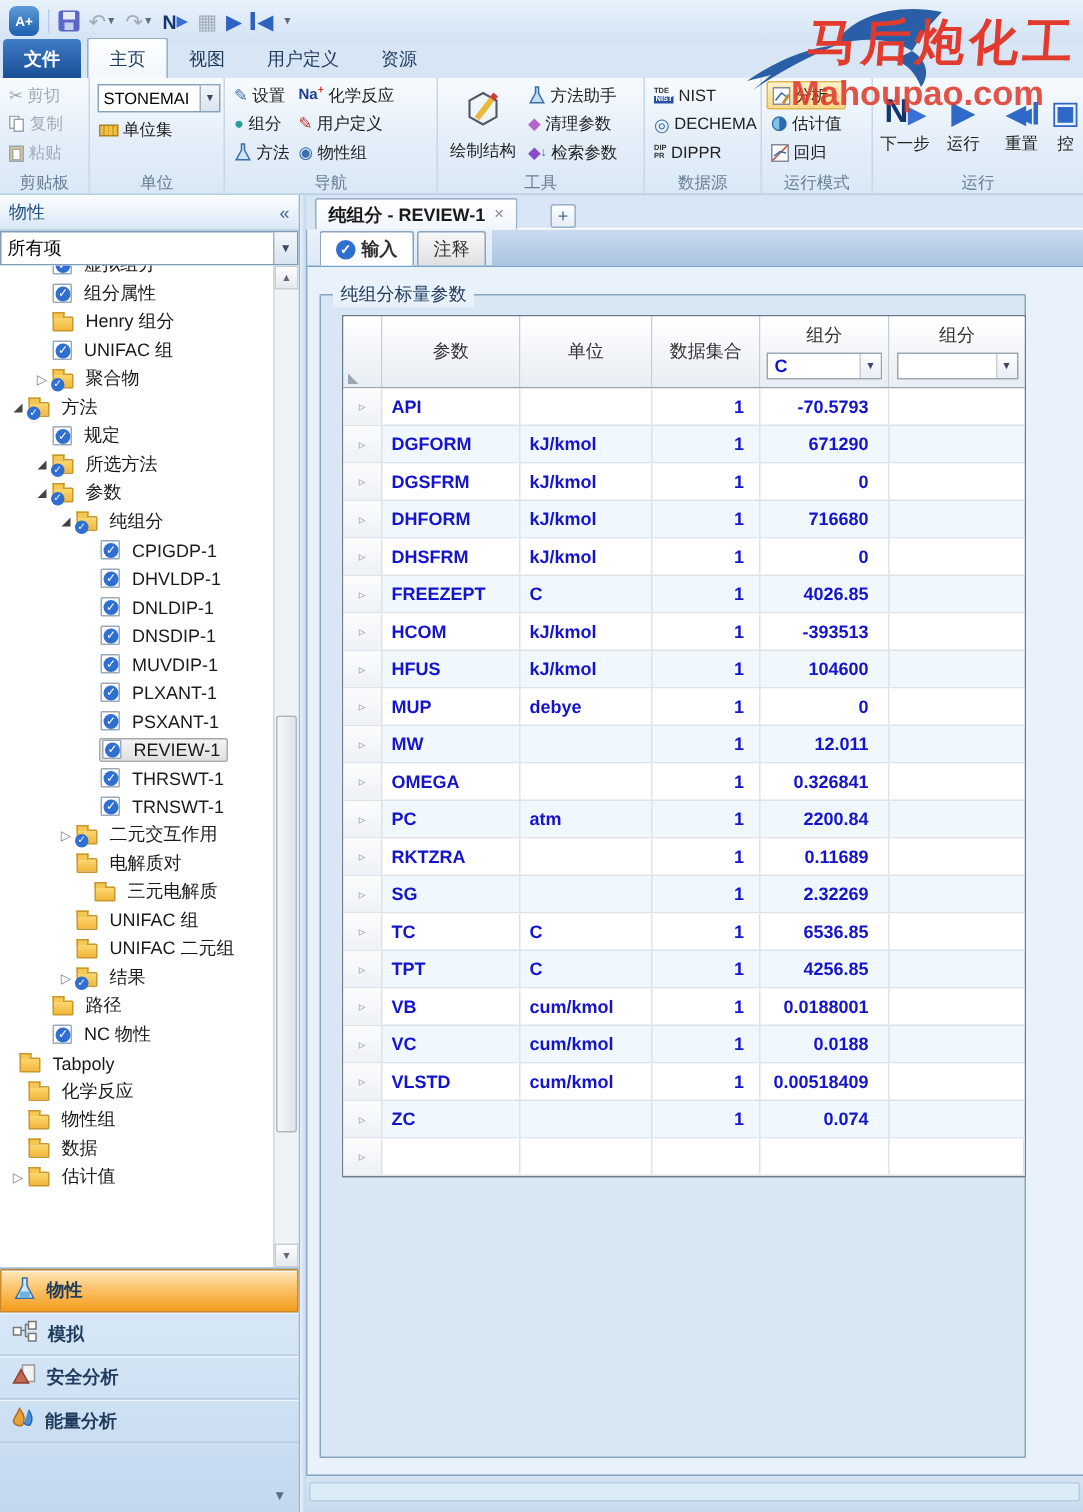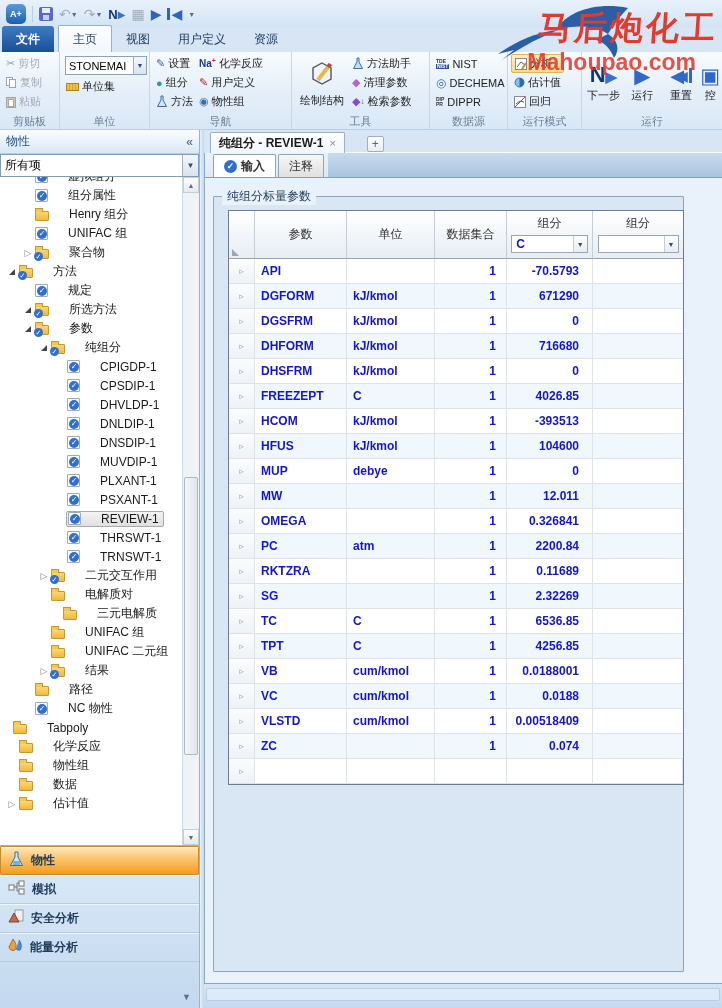--- a/index.html
+++ b/index.html
@@ -73,21 +73,21 @@
   .lp-head .col { color:#3b5b7e; font-size:12px; }
   .lp-filter { height:23px; background:#fff; border:1px solid #7f9db9; display:flex; align-items:center; font-size:12px; }
   .lp-filter .fv { flex:1; padding-left:4px; }
   .lp-filter .cb { width:16px; height:100%; background:linear-gradient(#f2f7fc,#d8e4f0); border-left:1px solid #aab; font-size:8px; color:#446; display:flex; align-items:center; justify-content:center; }
   .treewrap { flex:1; background:#fff; position:relative; overflow:hidden; display:flex; }
   .tree { flex:1; overflow:hidden; padding-top:2px; }
   .tree-item { height:19px; display:flex; align-items:center; font-size:12px; color:#1a1a1a; white-space:nowrap; }
   .tree-item.clipped { margin-top:-12px; }
   .exp { width:12px; flex:none; font-size:9px; color:#808890; display:flex; align-items:center; justify-content:center; }
   .exp .tri { width:0; height:0; border-left:6px solid transparent; border-bottom:6px solid #444; }
-  .tlbl { display:flex; align-items:center; gap:20px; padding:1px 4px 1px 1px; border-radius:2px; }
+  .tlbl { display:flex; align-items:center; gap:8px; padding:1px 4px 1px 1px; border-radius:2px; }
   .tlbl.sel { background:linear-gradient(#f4f4f4,#e0e0e0); border:1px solid #a8a8a8; padding:0 4px 0 1px; }
   .ci { width:13px; height:13px; flex:none; background:#fff; border:1px solid #9aaabb; position:relative; border-radius:1px; }
   .ci:after { content:"✓"; position:absolute; left:1px; top:1px; width:10px; height:10px; background:#2f6fd0; border-radius:50%; color:#fff; font-size:8px; line-height:10px; text-align:center; }
   .fi { width:14px; height:10px; flex:none; background:linear-gradient(#fbd870,#f3b73c); border:1px solid #c8982f; border-radius:1px; position:relative; margin-top:3px; }
   .fi:before { content:""; position:absolute; left:-1px; top:-4px; width:6px; height:3px; background:#f7c851; border:1px solid #c8982f; border-bottom:none; }
   .fi.chk:after { content:"✓"; position:absolute; left:-2px; bottom:-3px; width:9px; height:9px; background:#2f6fd0; border-radius:50%; color:#fff; font-size:7px; line-height:9px; text-align:center; }
   .vsb { width:17px; background:#f0f3f6; border-left:1px solid #d0d8e0; display:flex; flex-direction:column; position:relative; }
   .vsb .arr { height:16px; background:linear-gradient(#fdfdfd,#e4e9ee); border:1px solid #c5cdd5; font-size:7px; color:#667; display:flex; align-items:center; justify-content:center; }
   .vsb .thumb { position:absolute; left:1px; width:14px; top:300px; height:278px; background:linear-gradient(90deg,#f4f7fa,#dde5ec); border:1px solid #aeb9c4; border-radius:2px; }
   .vsb .arr.dn { position:absolute; bottom:0; left:0; right:0; }
@@ -476,27 +476,20 @@
             <span class="exp"></span>
             <span class="tlbl">
               <span class="ci"></span>
               <span>CPIGDP-1</span>
             </span>
           </div>
           <div class="tree-item" style="padding-left: 54px;">
             <span class="exp"></span>
             <span class="tlbl">
               <span class="ci"></span>
-              <span>CPSDIP-1</span>
-            </span>
-          </div>
-          <div class="tree-item" style="padding-left: 54px;">
-            <span class="exp"></span>
-            <span class="tlbl">
-              <span class="ci"></span>
               <span>DHVLDP-1</span>
             </span>
           </div>
           <div class="tree-item" style="padding-left: 54px;">
             <span class="exp"></span>
             <span class="tlbl">
               <span class="ci"></span>
               <span>DNLDIP-1</span>
             </span>
           </div>

